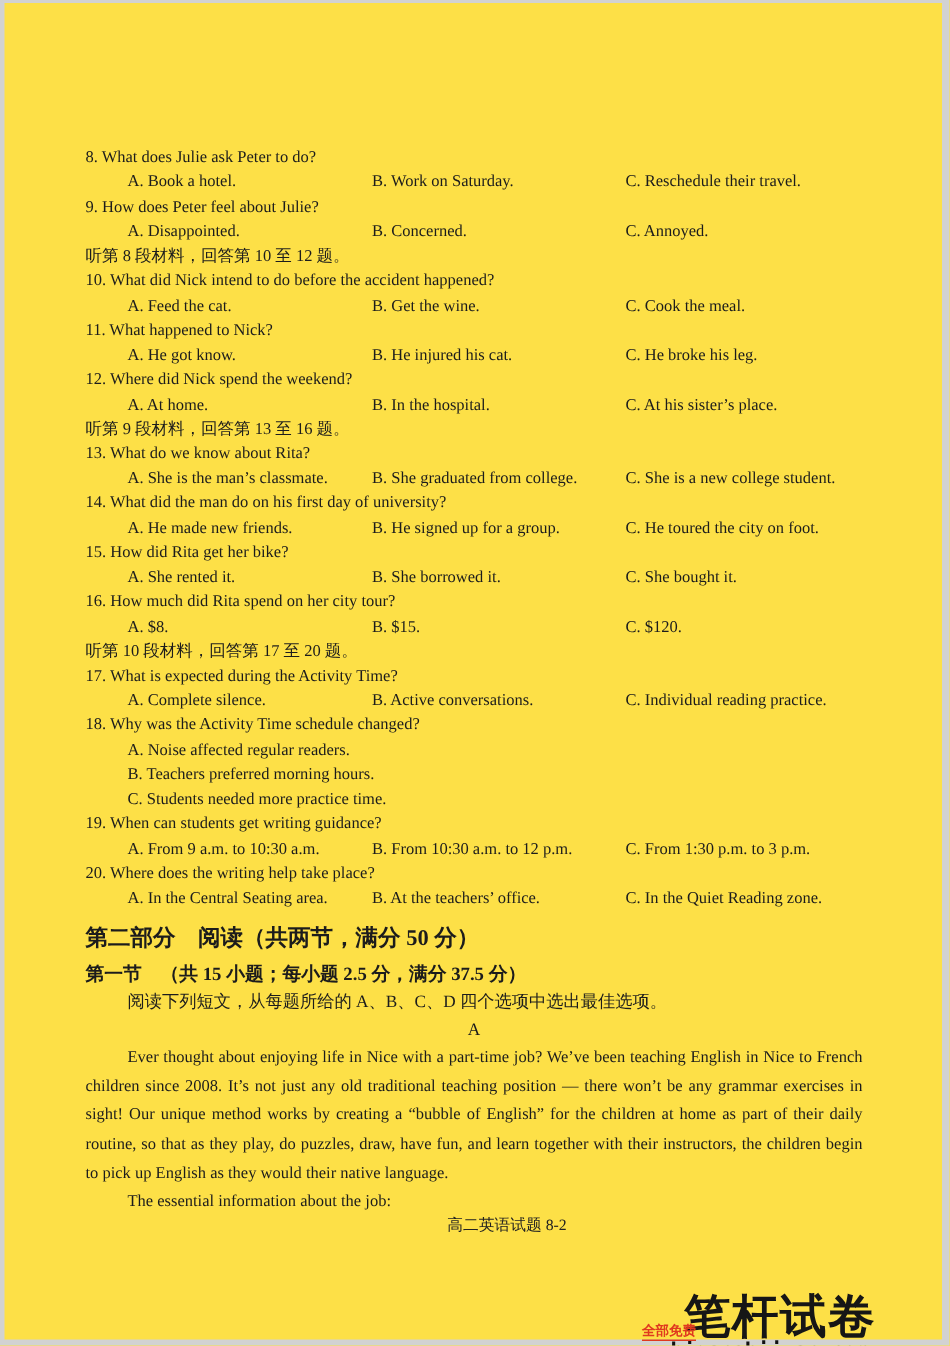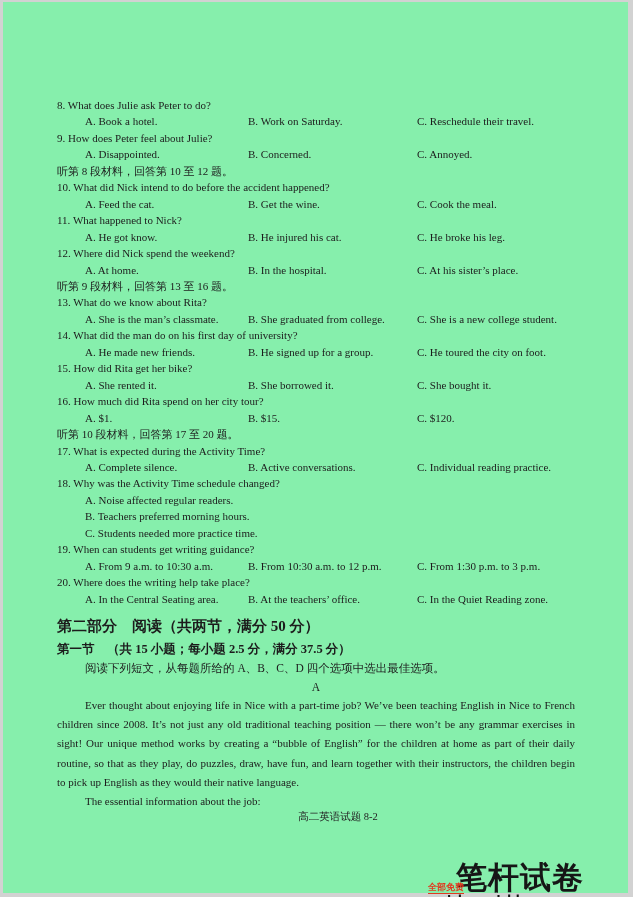--- a/index.html
+++ b/index.html
@@ -6,21 +6,21 @@
   body {
     width:633px; height:897px;
     background:#d2d2d2;
     position:relative;
     overflow:hidden;
     font-family:"Liberation Serif", "DejaVu Serif", serif;
     color:#1c1c1c;
   }
   .page {
     position:absolute; left:3px; top:2px; right:5px; bottom:4px;
-    background:#86efac;
+    background:#fde047;
   }
   .content { position:absolute; left:54px; top:95px; right:53px; }
 
   
   .note, .q-text, .opt { font-size:11px; line-height:16.45px; white-space:nowrap; }
   .opts.row { display:flex; padding-left:28px; }
   .opts.row .opt-0 { width:163px; }
   .opts.row .opt-1 { width:169px; }
   .opts.row .opt-2 { flex:1; }
   .opts.col .opt { padding-left:28px; }
@@ -122,21 +122,21 @@
           <div class="q-text">15. How did Rita get her bike?</div>
           <div class="opts row">
             <div class="opt opt-0">A. She rented it.</div>
             <div class="opt opt-1">B. She borrowed it.</div>
             <div class="opt opt-2">C. She bought it.</div>
           </div>
         </div>
         <div class="question">
           <div class="q-text">16. How much did Rita spend on her city tour?</div>
           <div class="opts row">
-            <div class="opt opt-0">A. $1.</div>
+            <div class="opt opt-0">A. $8.</div>
             <div class="opt opt-1">B. $15.</div>
             <div class="opt opt-2">C. $120.</div>
           </div>
         </div>
         <div class="note">听第 10 段材料，回答第 17 至 20 题。</div>
         <div class="question">
           <div class="q-text">17. What is expected during the Activity Time?</div>
           <div class="opts row">
             <div class="opt opt-0">A. Complete silence.</div>
             <div class="opt opt-1">B. Active conversations.</div>

